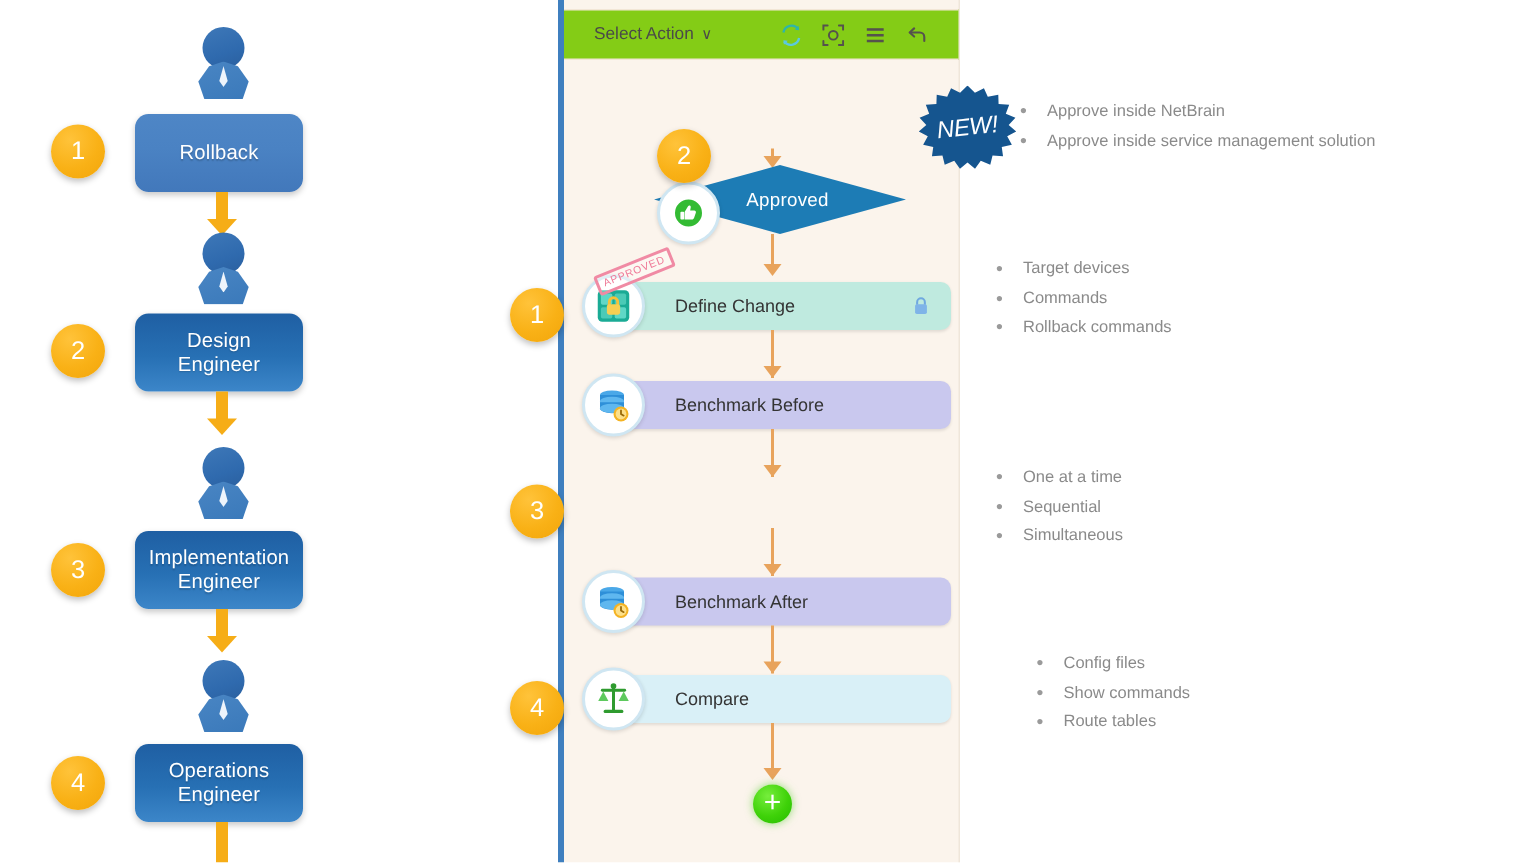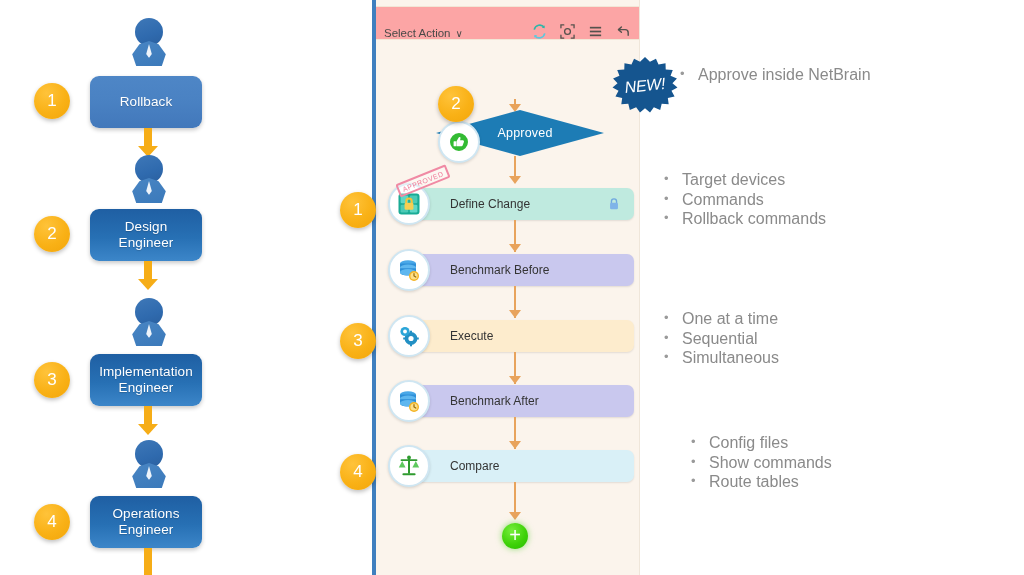--- a/index.html
+++ b/index.html
@@ -71,24 +71,24 @@
 
   
   #flow-panel {
     position:absolute; left:372px; top:0; width:268px; height:575px;
     background:#fbf4ec;
     border-left:4px solid #3f7fbf;
     border-right:1px solid #efe6da;
   }
   #flow-toolbar {
     position:absolute; left:0; top:6px; width:100%; height:34px;
-    background:#fca5a5;
+    background:#84cc16;
     border-top:1px solid #f2e6d6;
     border-bottom:1px solid #f2e6d6;
-    display:flex; align-items:flex-end; padding:0 8px;
+    display:flex; align-items:center; padding:0 20px;
   }
   #select-action {
     font-size:11.5px; color:#4a4a48; display:flex; align-items:center; gap:5px;
     cursor:pointer;
   }
   .tb-icons { margin-left:auto; display:flex; align-items:center; gap:13px; }
   .tb-icon { width:15px; height:15px; display:block; cursor:pointer; }
 
   .flow-canvas { position:absolute; left:0; top:42px; width:100%; height:533px; }
 
@@ -172,21 +172,21 @@
     padding:1.5px 3px; border-radius:2px;
     background:rgba(255,255,255,.35);
     z-index:9;
     white-space:nowrap;
   }
 
   
   .ann-block { position:absolute; }
   .ann-block ul { list-style:none; margin:0; padding:0; }
   .ann-block li {
-    font-size:16px; color:#8a8a8a; line-height:19.5px;
+    font-size:11px; color:#8a8a8a; line-height:19.5px;
     position:relative; padding-left:20px; white-space:nowrap;
   }
   .ann-block li:before {
     content:"\2022"; position:absolute; left:2px; top:-1px;
     color:#9a9a9a; font-size:13px;
   }
 
   #new-badge {
     position:absolute; left:612px; top:57px; width:66px; height:58px;
   }
@@ -366,41 +366,20 @@
           <circle cx="18" cy="19" r="5" fill="#f4b323"></circle>
           <circle cx="18" cy="19" r="3.6" fill="#fde08a"></circle>
           <path d="M18 16.6V19l1.8 1.1" fill="none" stroke="#9a6a08" stroke-width="1.2" stroke-linecap="round"></path>
         </svg>
       </div>
       <span class="label">Benchmark Before</span>
     </div>
     <div class="conn" style="top:244px; height:32px"></div>
     <div class="conn-head" style="top:268px"></div>
 
-    <div class="node-row" style="top:278px; background:#fdeccd;">
-      <div class="node-badge">
-        <svg width="26" height="26" viewBox="0 0 26 26">
-          <g fill="#2390c4">
-            <circle cx="15" cy="15.5" r="6.4"></circle>
-          </g>
-          <circle cx="15" cy="15.5" r="2.6" fill="#ffffff"></circle>
-          <g fill="#2ba5d8">
-            <circle cx="9" cy="8.5" r="4.6"></circle>
-          </g>
-          <circle cx="9" cy="8.5" r="1.9" fill="#ffffff"></circle>
-          <g fill="#2390c4">
-            <rect x="14" y="7.7" width="2" height="2.6"></rect>
-            <rect x="14" y="20.7" width="2" height="2.6"></rect>
-            <rect x="7.2" y="14.5" width="2.6" height="2"></rect>
-            <rect x="20.2" y="14.5" width="2.6" height="2"></rect>
-          </g>
-        </svg>
-      </div>
-      <span class="label">Execute</span>
-    </div>
     <div class="flow-num" style="left:-36px; top:281px">3</div>
     <div class="conn" style="top:310px; height:32px"></div>
     <div class="conn-head" style="top:334px"></div>
 
     <div class="node-row" style="top:343px; background:#c9c8ee;">
       <div class="node-badge">
         <svg width="26" height="26" viewBox="0 0 26 26">
           <ellipse cx="12" cy="6.4" rx="8" ry="3.1" fill="#4aa8e8"></ellipse>
           <path d="M4 6.4v4.2c0 1.7 3.6 3.1 8 3.1s8-1.4 8-3.1V6.4" fill="#2e8fd8"></path>
           <ellipse cx="12" cy="10.6" rx="8" ry="3.1" fill="#5fb7ef"></ellipse>
@@ -440,20 +419,21 @@
 </div>
 
 <div id="new-badge">
   <div class="burst"></div>
   <div class="burst-label">NEW!</div>
 </div>
 
 <div class="ann-block" style="left:678px; top:65px">
   <ul>
     <li>Approve inside NetBrain</li>
+    <li>Approve inside service management solution</li>
   </ul>
 </div>
 
 <div class="ann-block" style="left:662px; top:170px">
   <ul>
     <li>Target devices</li>
     <li>Commands</li>
     <li>Rollback commands</li>
   </ul>
 </div>

